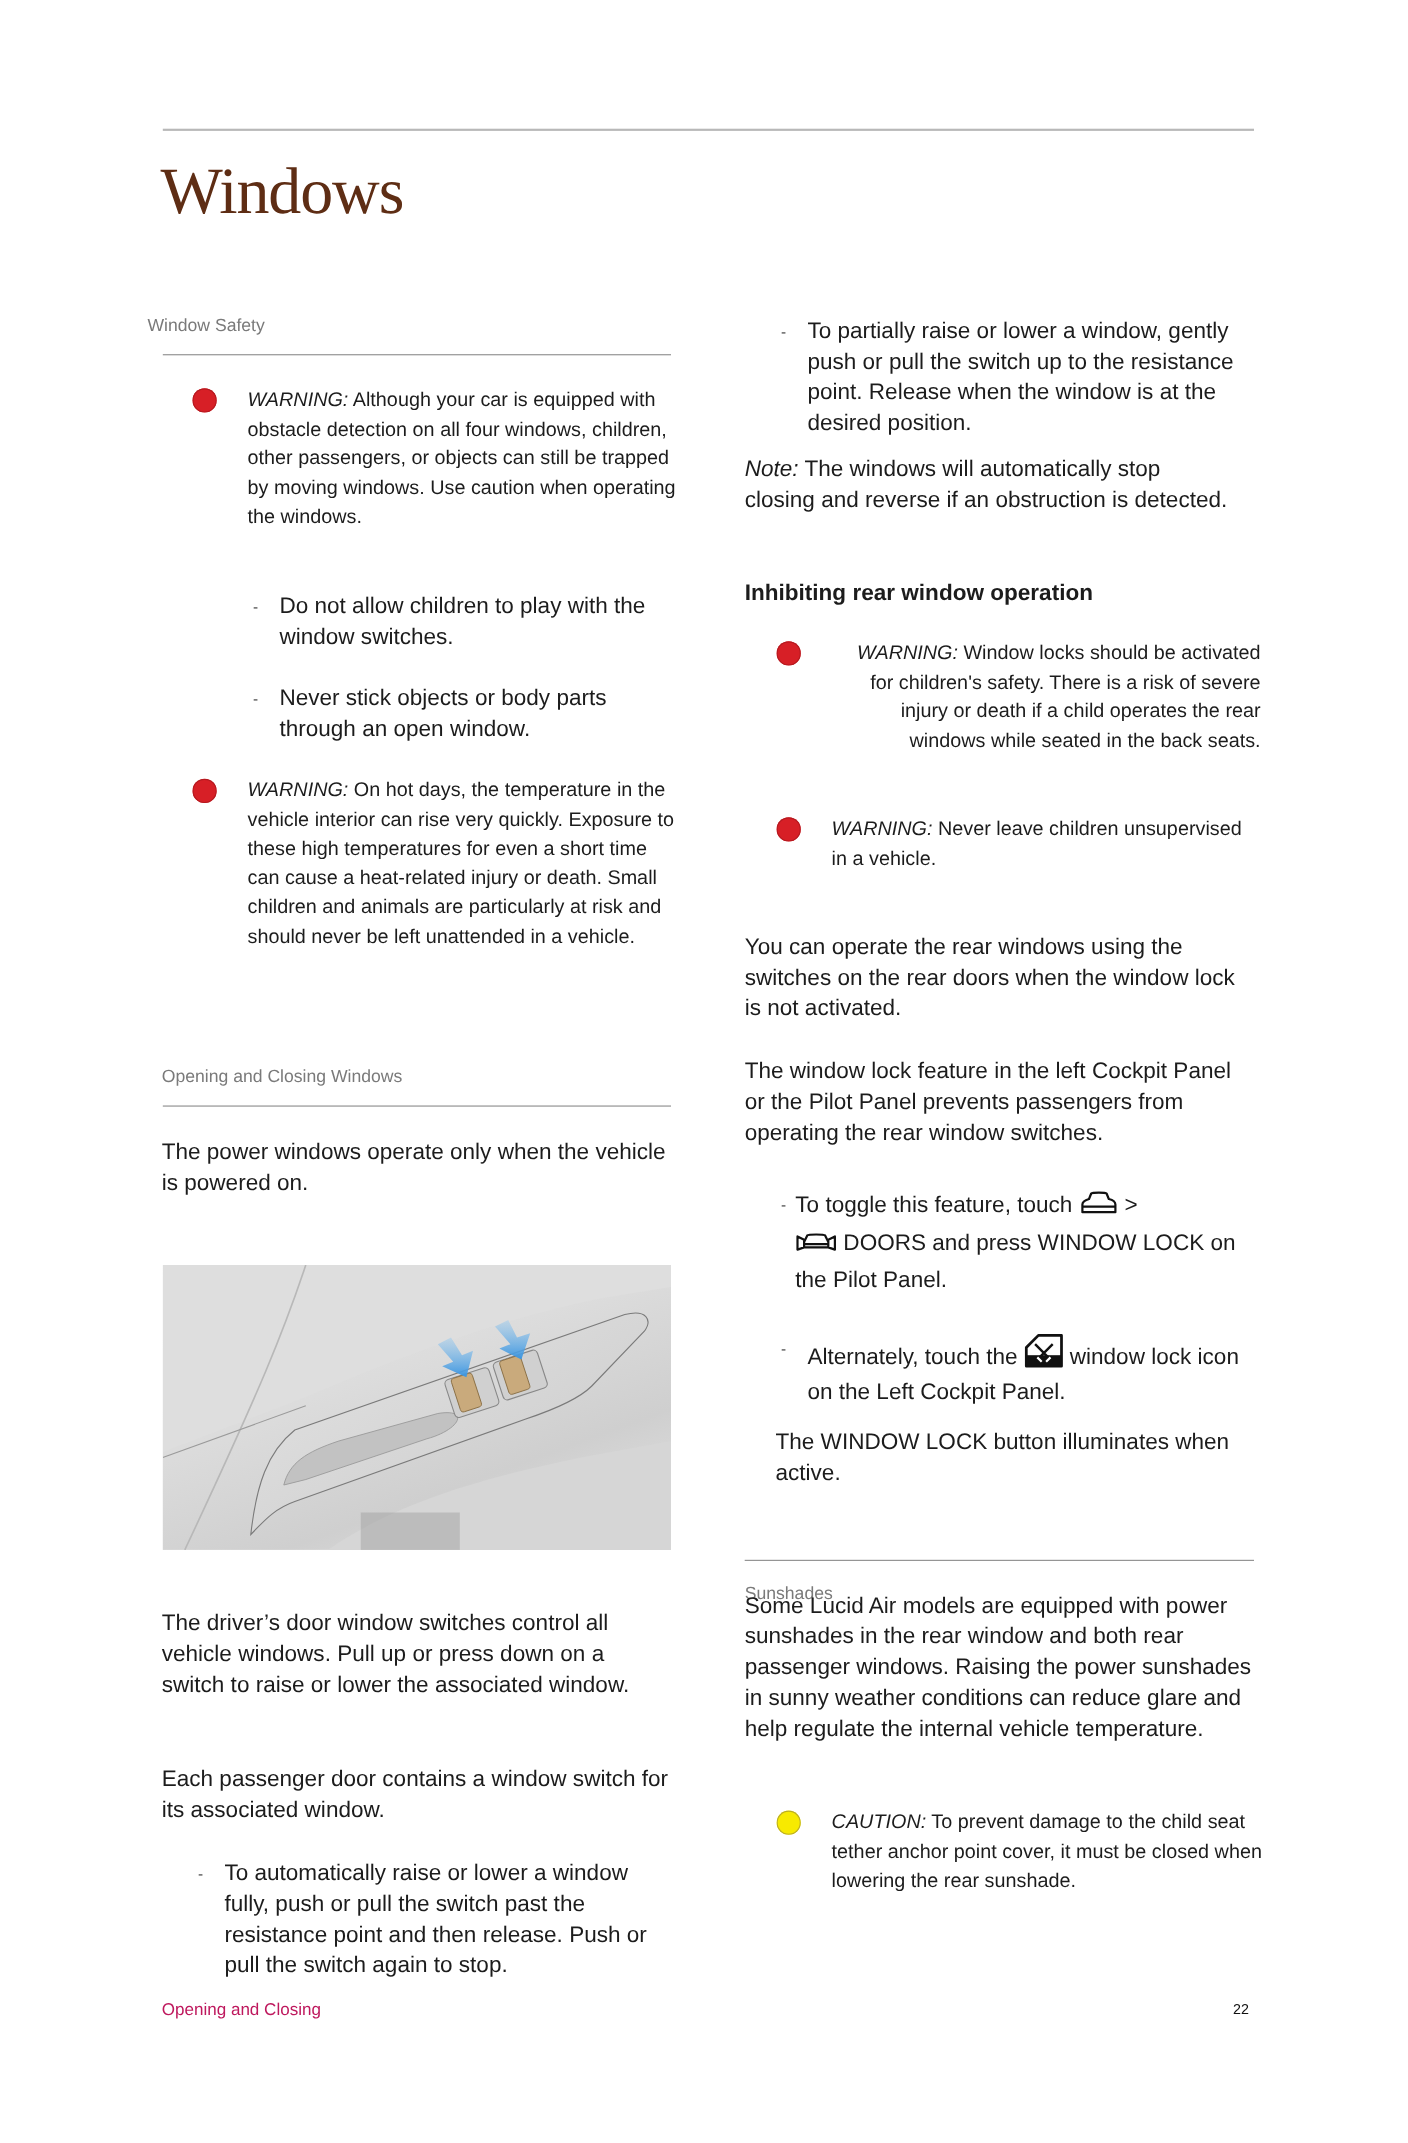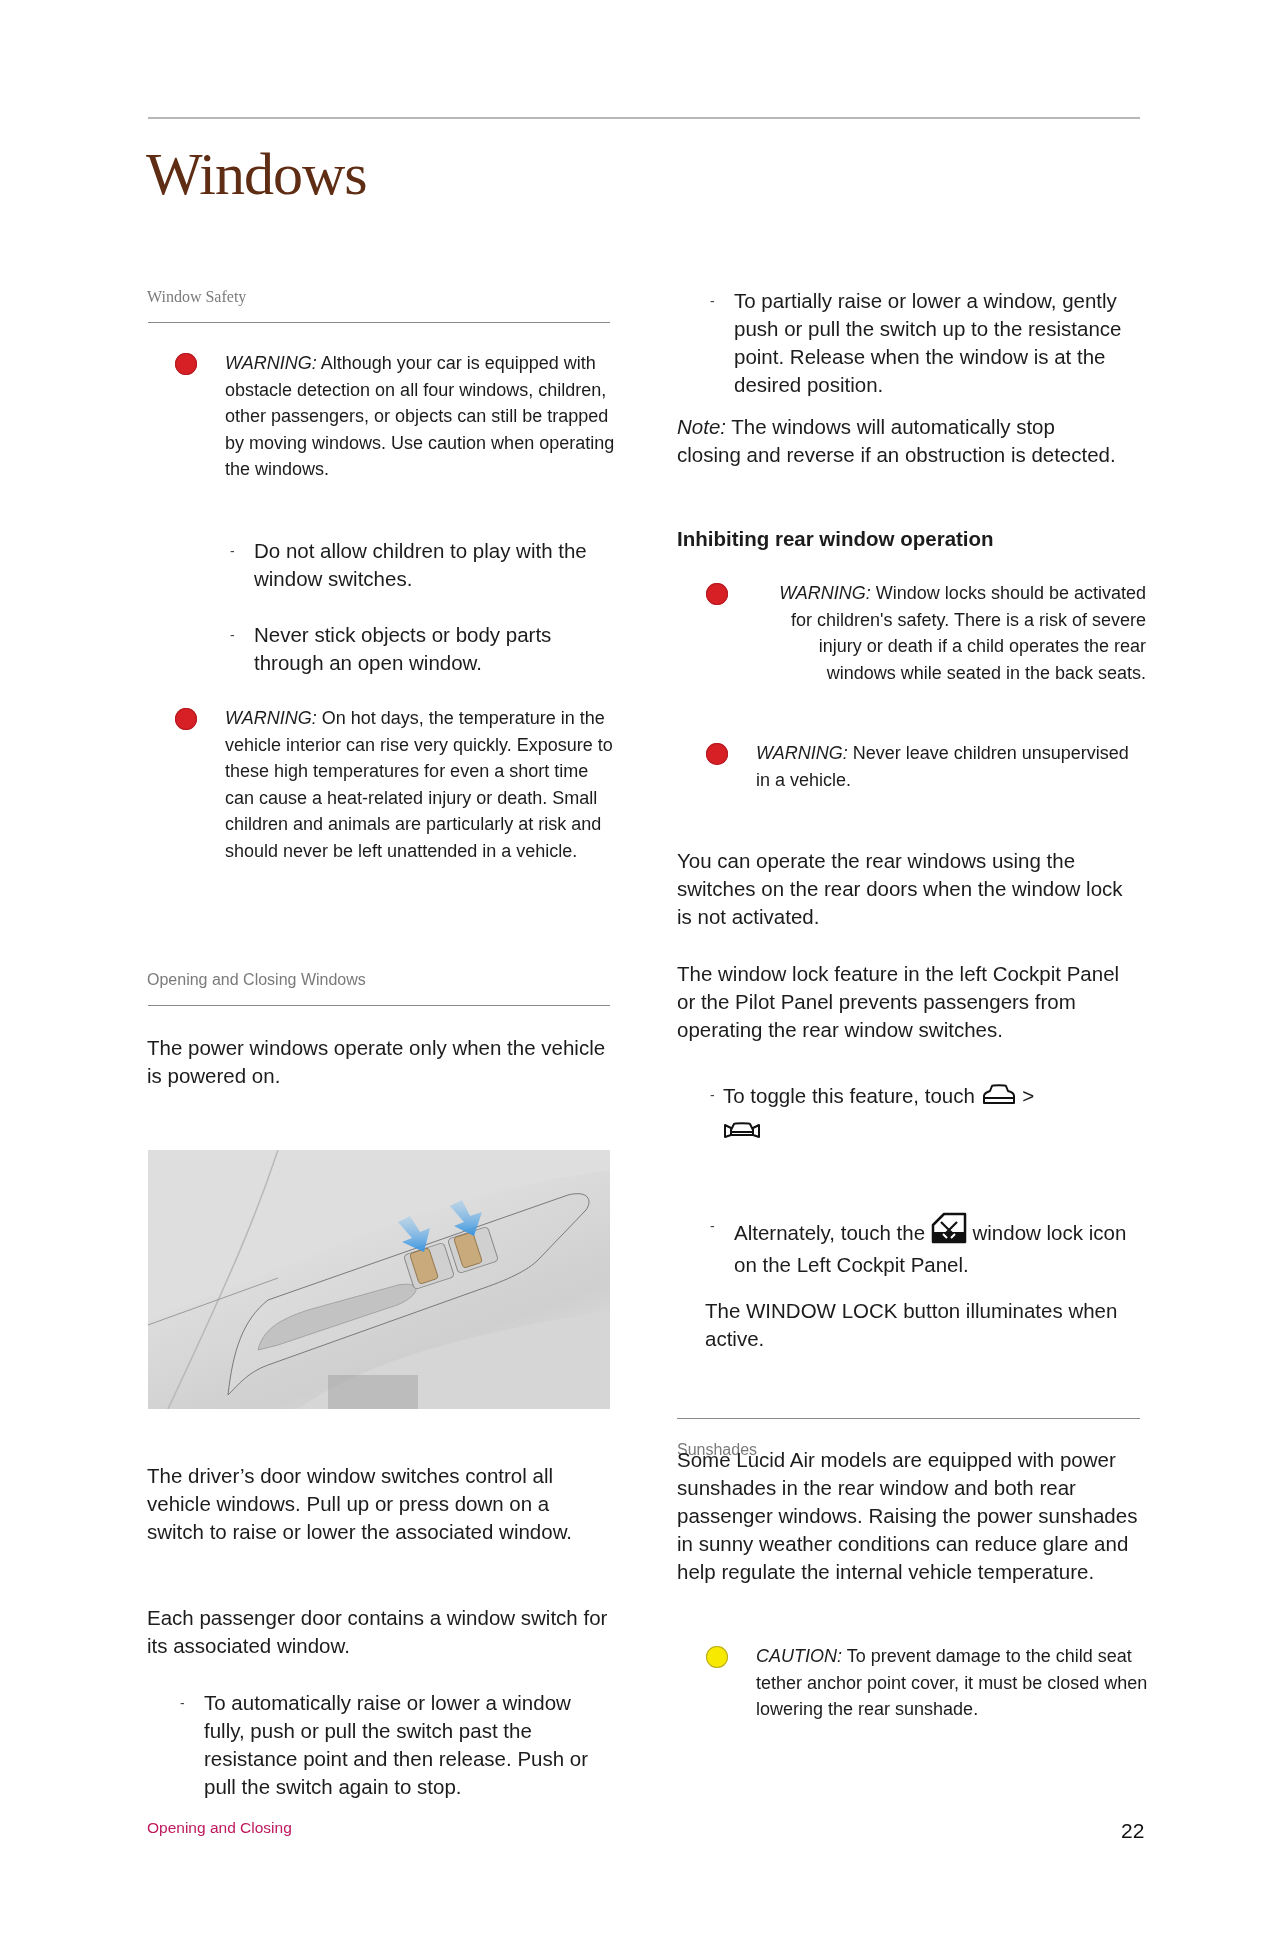--- a/index.html
+++ b/index.html
@@ -27,33 +27,33 @@
   .dot.red { background: #d71f26; box-shadow: inset 0 0 0 1px #b51a20; }
   .dot.yellow { background: #f7ea00; box-shadow: inset 0 0 0 1px #b8ab2a; }
   .notice .text { position: absolute; font-size: 18px; line-height: 26.5px; }
   .notice .kw { font-style: italic; }
   .bullet { position: absolute; font-size: 20.5px; line-height: 28px; }
   .bullet .dash { position: absolute; left: 0; top: 0; font-size: 14px; color: #444; }
   .bullet .btext { position: absolute; }
   .subhead { font-weight: bold; font-size: 20.5px; line-height: 28px; }
   .inline-icon { display: inline-block; vertical-align: -4px; }
   .footer-left { left: 147px; top: 1819px; font-size: 15.5px; color: #be185d; }
-  .footer-right { left: 1121px; top: 1819px; font-size: 21px; color: #111; }
+  .footer-right { left: 1121px; top: 1819px; font-size: 13px; color: #111; }
   .photo {
     left: 148px; top: 1150px; width: 462px; height: 259px; overflow: hidden;
     background: linear-gradient(160deg, #e9e9e9 0%, #dcdcdc 40%, #cfcfcf 70%, #e6e6e6 100%);
   }
 </style>
 </head>
 <body>
 
 <div class="abs top-rule"></div>
 <h1 class="abs page-title">Windows</h1>
 
-<div class="abs section-label" style="left:147px; top:287px;font-family:Liberation Serif, serif;">Window Safety</div>
+<div class="abs section-label" style="left:134px; top:287px;">Window Safety</div>
 <div class="abs section-rule" style="left:148px; top:322px; width:462px;"></div>
 
 <div class="notice" style="left:175px; top:350px; width:440px;">
   <span class="dot red" style="left:0;"></span>
   <div class="text" style="left:50px; width:390px;"><span class="kw">WARNING:</span><span> Although your car is equipped with obstacle detection on all four windows, children, other passengers, or objects can still be trapped by moving windows. Use caution when operating the windows.</span></div>
 </div>
 
 <div class="bullet" style="left:230px; top:537px; width:385px;">
   <span class="dash">-</span>
   <span class="btext" style="left:24px; width:360px;">Do not allow children to play with the window switches.</span>
@@ -139,20 +139,21 @@
       <svg width="36" height="24" viewBox="0 0 36 24">
           <path d="M3 20 L3 13 C3 10 6 9 9 8 L11 3 C12 2 24 2 25 3 L27 8 C31 9 33 10 33 13 L33 20 Z M3 15 L33 15" fill="none" stroke="#111" stroke-width="2" stroke-linejoin="round"></path>
         </svg>
     </span>
     <span>&gt;</span><br>
     <span class="inline-icon">
       <svg width="38" height="20" viewBox="0 0 38 20">
           <path d="M2 4 L8 7 L8 14 L2 16 Z M36 4 L30 7 L30 14 L36 16 Z M8 9 L11 3 C12 2 26 2 27 3 L30 9 L30 14 L8 14 Z M8 11 L30 11" fill="none" stroke="#111" stroke-width="2" stroke-linejoin="round"></path>
         </svg>
     </span>
+    <span>DOORS and press WINDOW LOCK on the Pilot Panel.</span>
   </div>
 </div>
 
 <div class="bullet" style="left:710px; top:1212px; width:440px;">
   <span class="dash">-</span>
   <div class="btext" style="left:24px; width:412px;">
     <span>Alternately, touch the</span>
     <span class="inline-icon">
       <svg width="36" height="32" viewBox="0 0 36 32">
           <path d="M2 30 L2 13 L13 2 L34 2 L34 30 Z" fill="#fff" stroke="#111" stroke-width="2.5" stroke-linejoin="round"></path>

